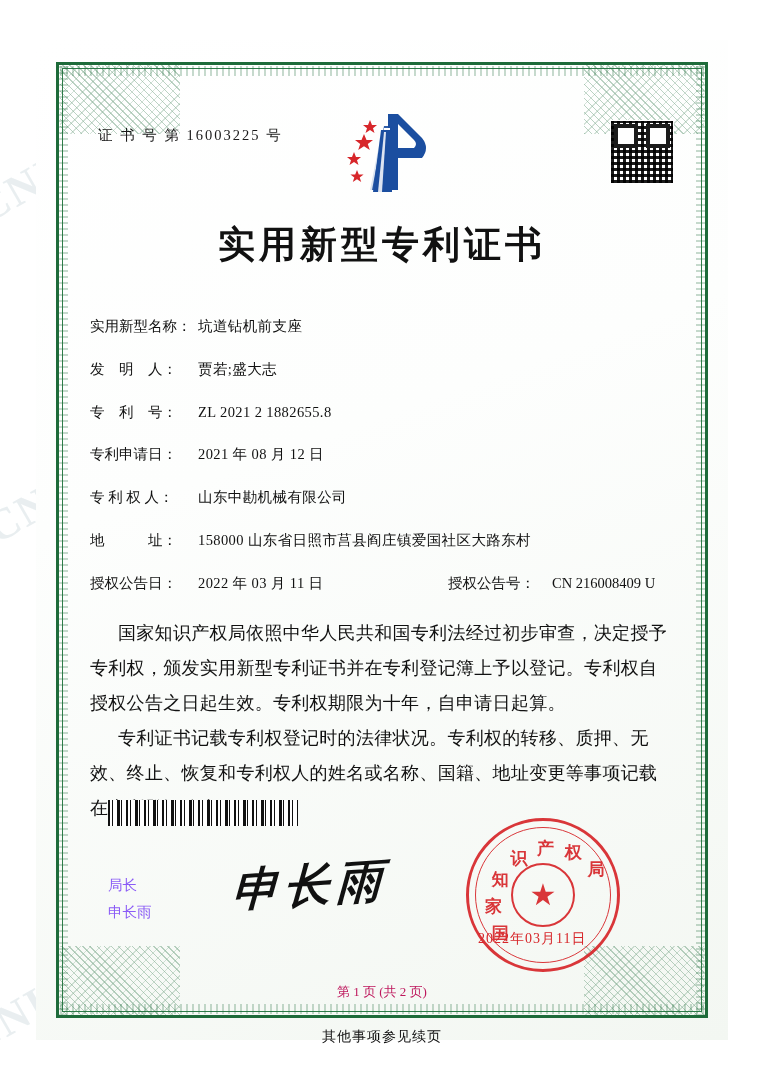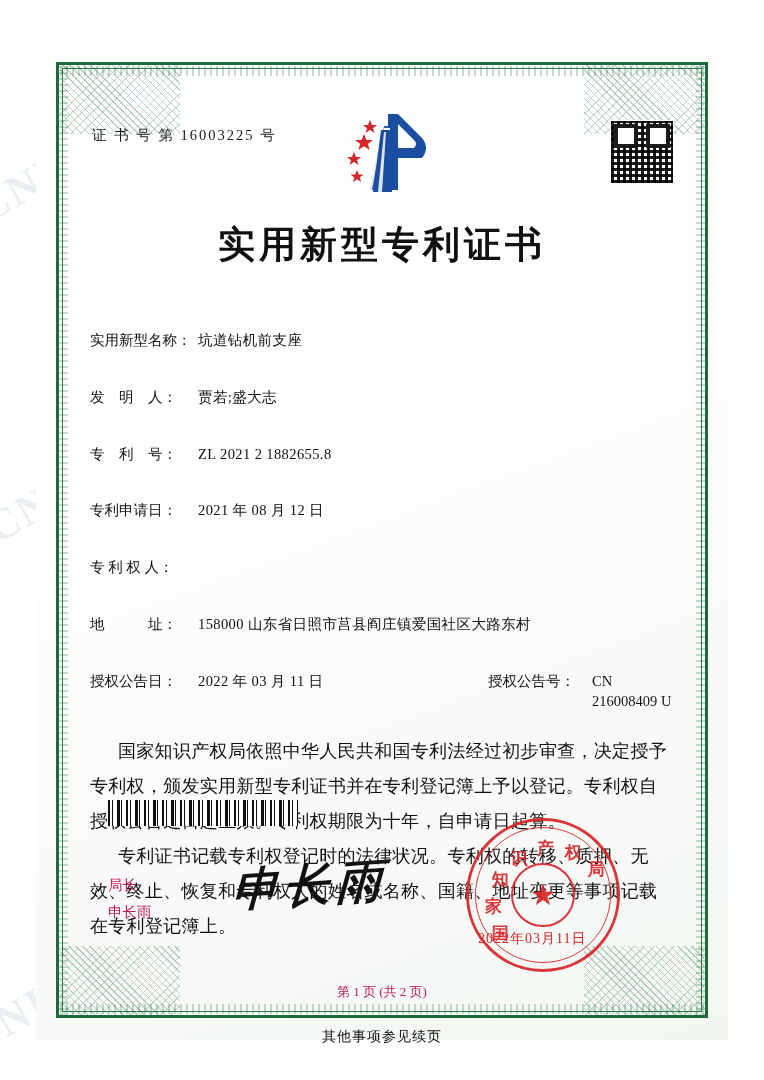--- a/index.html
+++ b/index.html
@@ -103,21 +103,21 @@
     width: 584px;
     z-index: 3;
   }
 
   .top-row {
     position: relative;
     height: 110px;
   }
   .cert-no {
     position: absolute;
-    left: 2px; top: 26px;
+    left: 8px; top: 26px;
     font-size: 14.5px;
     color: #1a1a1a;
     letter-spacing: 2px;
     font-family: "Liberation Serif", serif;
   }
 
   
   .logo {
     position: absolute;
     left: 236px; top: 8px;
@@ -162,34 +162,32 @@
     align-items: baseline;
     font-size: 14.5px;
     color: #111;
     margin-bottom: 22.5px;
     line-height: 1.4;
   }
   .field .lbl {
     width: 108px;
     flex: 0 0 108px;
     letter-spacing: 0;
-    margin-top: 14px;
   }
   .field .val {
     flex: 1;
     letter-spacing: .4px;
   }
   .field.split .val {
     flex: 0 0 auto;
     width: 250px;
   }
   .field .lbl2 {
     width: 104px;
     flex: 0 0 104px;
-    margin-left: 40px;
   }
   .field .val2 { flex: 1; }
 
   .para {
     font-size: 18px;
     line-height: 1.95;
     color: #111;
     text-indent: 28px;
     margin-top: 12px;
     letter-spacing: .3px;
@@ -207,21 +205,21 @@
         #111 9px 12px, #fff 12px 13px, #111 13px 14px, #fff 14px 18px);
     z-index: 3;
   }
 
   
   .sig-block {
     position: absolute;
     left: 108px; top: 872px;
     z-index: 3;
     font-size: 14.5px;
-    color: #be185d;
+    color: #8b5cf6;
     line-height: 1.85;
   }
   .signature {
     position: absolute;
     left: 232px; top: 855px;
     z-index: 4;
     font-family: "Liberation Serif", serif;
     font-size: 46px;
     font-style: italic;
     font-weight: bold;
@@ -376,20 +374,21 @@
         <div class="val">ZL 2021 2 1882655.8</div>
       </div>
 
       <div class="field">
         <div class="lbl">专利申请日：</div>
         <div class="val">2021 年 08 月 12 日</div>
       </div>
 
       <div class="field">
         <div class="lbl">专 利 权 人：</div>
+        <div class="val">山东中勘机械有限公司</div>
       </div>
 
       <div class="field">
         <div class="lbl">地　　　址：</div>
         <div class="val">158000  山东省日照市莒县阎庄镇爱国社区大路东村</div>
       </div>
 
       <div class="field split">
         <div class="lbl">授权公告日：</div>
         <div class="val">2022 年 03 月 11 日</div>

